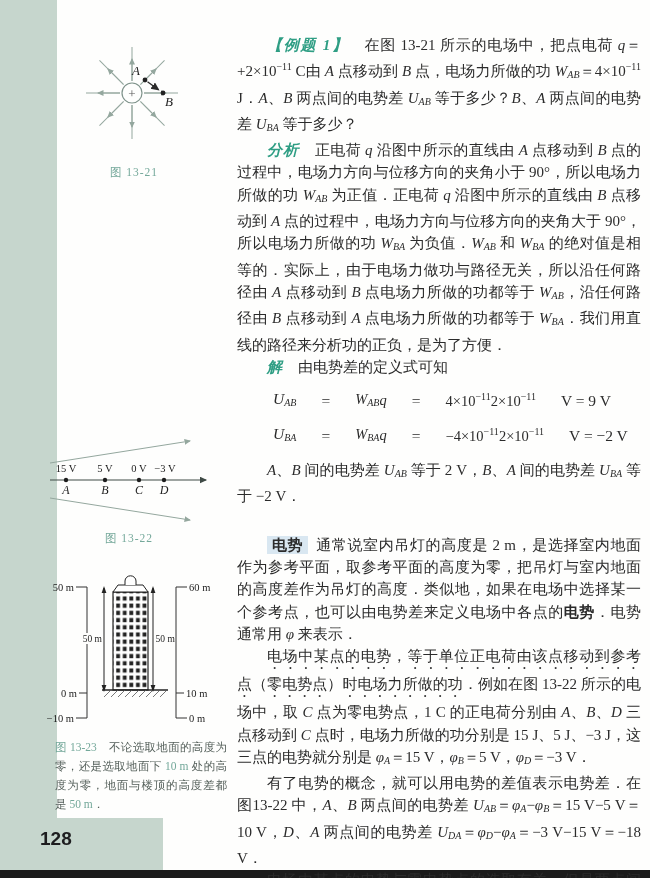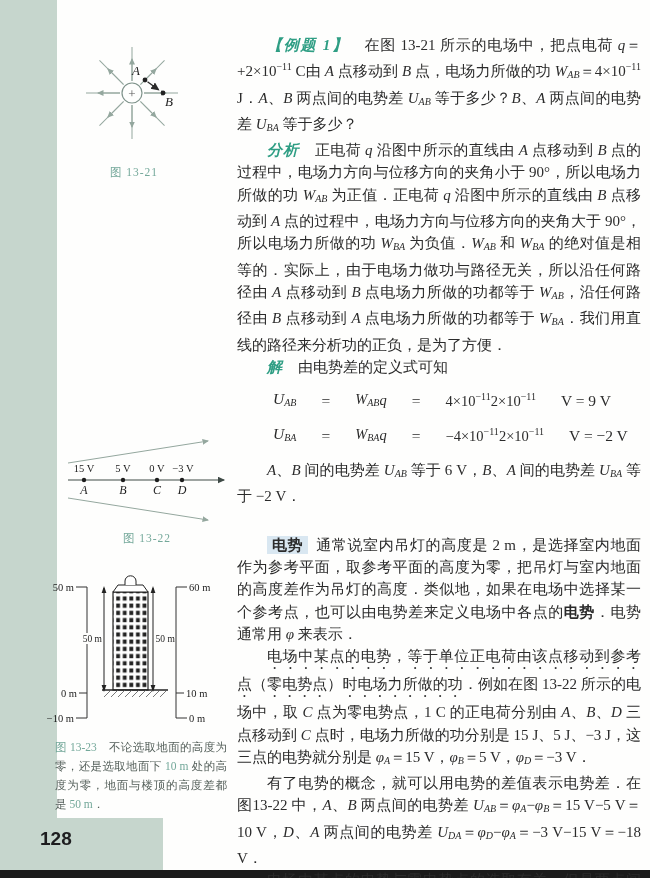--- a/index.html
+++ b/index.html
@@ -33,21 +33,21 @@
   .formulas{margin:5px 0 6px 36px;}
   .formula{display:flex;align-items:center;gap:25px;height:35px;font-size:15.5px;}
   .formula .fvar{font-style:italic;}
   .formula sub{font-size:10px;font-style:italic;vertical-align:-2px;}
   .formula sup{font-size:10px;}
   .frac{display:inline-flex;align-items:center;line-height:1.05;font-size:14.5px;}
   .frac .bar{border-top:1px solid #222;align-self:stretch;margin:1px 0;}
 
   .figure{position:absolute;text-align:center;}
   #fig21{left:56px;top:36px;width:156px;}
-  #fig22{left:62px;top:424px;width:170px;}
+  #fig22{left:44px;top:424px;width:170px;}
   #fig23{left:40px;top:572px;width:192px;text-align:left;}
   .fig-caption{font-size:11.5px;color:var(--caption);margin-top:3px;letter-spacing:1px;}
   .fig23-caption{margin:10px 0 0 15px;width:172px;font-size:11.5px;line-height:19px;
                  color:#55605b;text-align:justify;}
   .fl{stroke:var(--fieldline);stroke-width:1;}
   svg text{font-family:"Liberation Serif",serif;}
 </style>
 </head>
 <body>
 
@@ -218,19 +218,19 @@
       <span>=</span>
       <span class="frac">
         <span><span>−4×10</span><sup>−11</sup></span>
         <span class="bar"></span>
         <span><span>2×10</span><sup>−11</sup></span>
       </span>
       <span>V = −2 V</span>
     </div>
   </div>
 
-  <p><span class="sg-i">A</span><span>、</span><span class="sg-i">B</span><span> 间的电势差 </span><span class="sg-i">U</span><span class="sg-sub">AB</span><span> 等于 6 V，</span><span class="sg-i">B</span><span>、</span><span class="sg-i">A</span><span> 间的电势差 </span><span class="sg-i">U</span><span class="sg-sub">BA</span><span> 等于 −2 V．</span></p>
+  <p><span class="sg-i">A</span><span>、</span><span class="sg-i">B</span><span> 间的电势差 </span><span class="sg-i">U</span><span class="sg-sub">AB</span><span> 等于 2 V，</span><span class="sg-i">B</span><span>、</span><span class="sg-i">A</span><span> 间的电势差 </span><span class="sg-i">U</span><span class="sg-sub">BA</span><span> 等于 −2 V．</span></p>
   <p class="p-potential"><span class="sg-box">电势</span><span>通常说室内吊灯的高度是 2 m，是选择室内地面作为参考平面，取参考平面的高度为零，把吊灯与室内地面的高度差作为吊灯的高度．类似地，如果在电场中选择某一个参考点，也可以由电势差来定义电场中各点的</span><span class="sg-b">电势</span><span>．电势通常用 </span><span class="sg-i">φ</span><span> 来表示．</span></p>
   <p><span class="sg-em">电场中某点的电势，等于单位正电荷由该点移动到参考点（零电势点）时电场力所做的功</span><span>．例如在图 13-22 所示的电场中，取 </span><span class="sg-i">C</span><span> 点为零电势点，1 C 的正电荷分别由 </span><span class="sg-i">A</span><span>、</span><span class="sg-i">B</span><span>、</span><span class="sg-i">D</span><span> 三点移动到 </span><span class="sg-i">C</span><span> 点时，电场力所做的功分别是 15 J、5 J、−3 J，这三点的电势就分别是 </span><span class="sg-i">φ</span><span class="sg-sub">A</span><span>＝15 V，</span><span class="sg-i">φ</span><span class="sg-sub">B</span><span>＝5 V，</span><span class="sg-i">φ</span><span class="sg-sub">D</span><span>＝−3 V．</span></p>
   <p><span>有了电势的概念，就可以用电势的差值表示电势差．在图13-22 中，</span><span class="sg-i">A</span><span>、</span><span class="sg-i">B</span><span> 两点间的电势差 </span><span class="sg-i">U</span><span class="sg-sub">AB</span><span>＝</span><span class="sg-i">φ</span><span class="sg-sub">A</span><span>−</span><span class="sg-i">φ</span><span class="sg-sub">B</span><span>＝15 V−5 V＝10 V，</span><span class="sg-i">D</span><span>、</span><span class="sg-i">A</span><span> 两点间的电势差 </span><span class="sg-i">U</span><span class="sg-sub">DA</span><span>＝</span><span class="sg-i">φ</span><span class="sg-sub">D</span><span>−</span><span class="sg-i">φ</span><span class="sg-sub">A</span><span>＝−3 V−15 V＝−18 V．</span></p>
   <p><span>电场中某点的电势与零电势点的选取有关，但是两点间的电势差与零电势点的选取无关．这就像高度差与零高度位置的选取无关一样（图 13-23）．</span></p>
 
 </div>
 
 </body></html>

